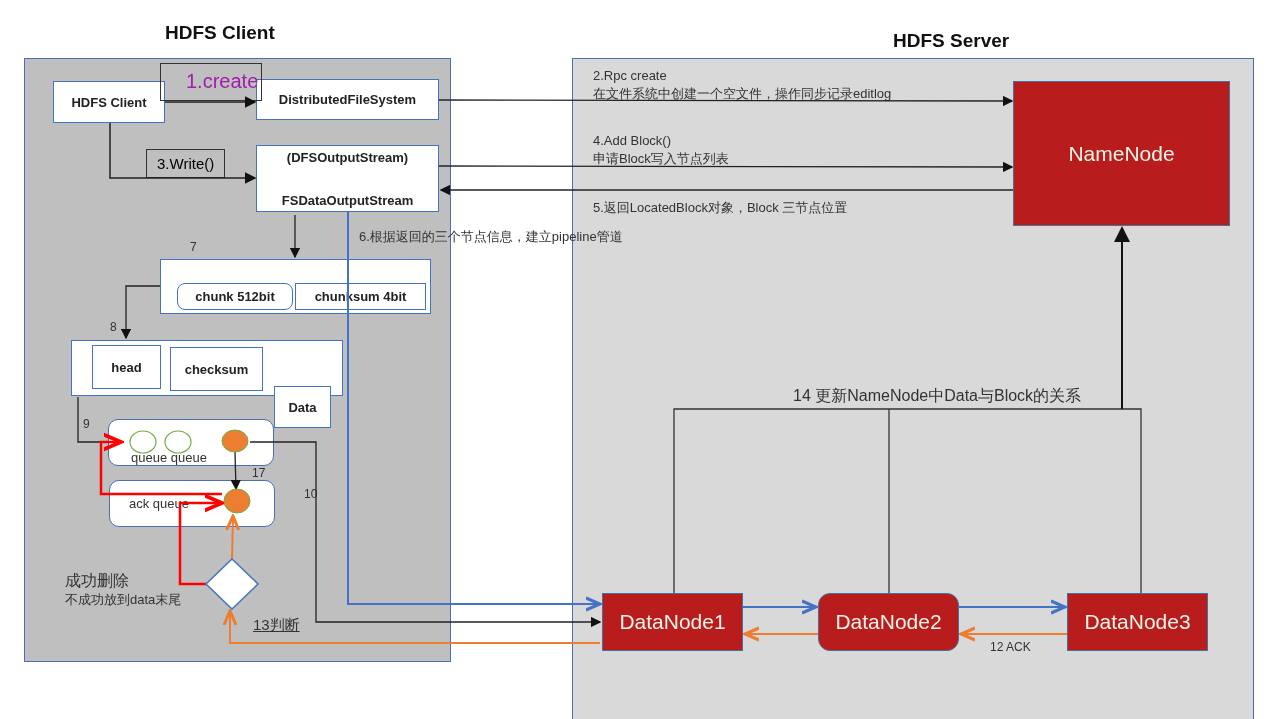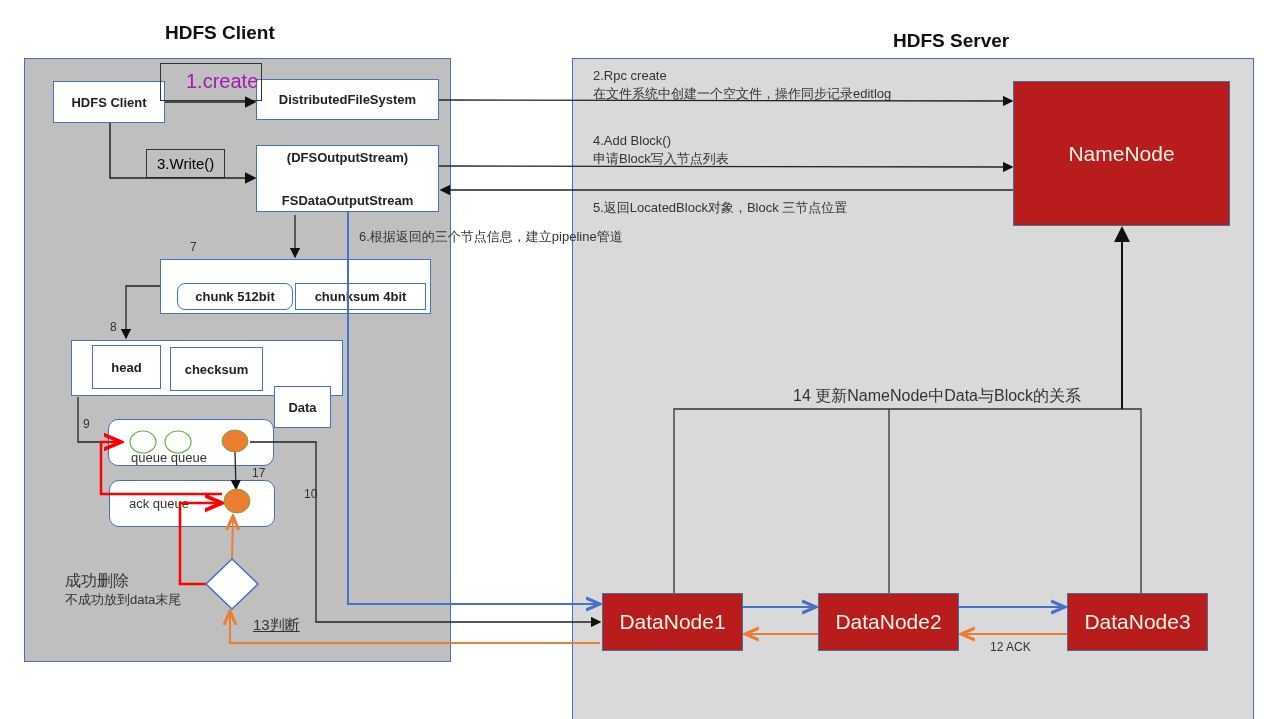--- a/index.html
+++ b/index.html
@@ -86,21 +86,21 @@
 <div class="abs label" style="left:359px;top:228px;">6.根据返回的三个节点信息，建立pipeline管道</div>
 <div class="abs label" style="left:793px;top:387px;font-size:16px;">14 更新NameNode中Data与Block的关系</div>
 <div class="abs label" style="left:990px;top:638px;font-size:12px;">12 ACK</div>
 
 <div class="abs green" style="left:1013px;top:81px;width:217px;height:145px;">
   <span>NameNode</span>
 </div>
 <div class="abs green" style="left:602px;top:593px;width:141px;height:58px;">
   <span>DataNode1</span>
 </div>
-<div class="abs green" style="left:818px;top:593px;width:141px;height:58px;">
+<div class="abs green" style="left:818px;top:593px;width:141px;height:58px;border-radius:12px;">
   <span>DataNode2</span>
 </div>
 <div class="abs green" style="left:1067px;top:593px;width:141px;height:58px;">
   <span>DataNode3</span>
 </div>
 
 <svg id="wires" width="1280" height="719" viewBox="0 0 1280 719">
   <defs>
     <marker id="ab" markerWidth="8" markerHeight="8" refX="7" refY="4" orient="auto">
         <path d="M0,0 L8,4 L0,8 z" fill="#111"></path>

